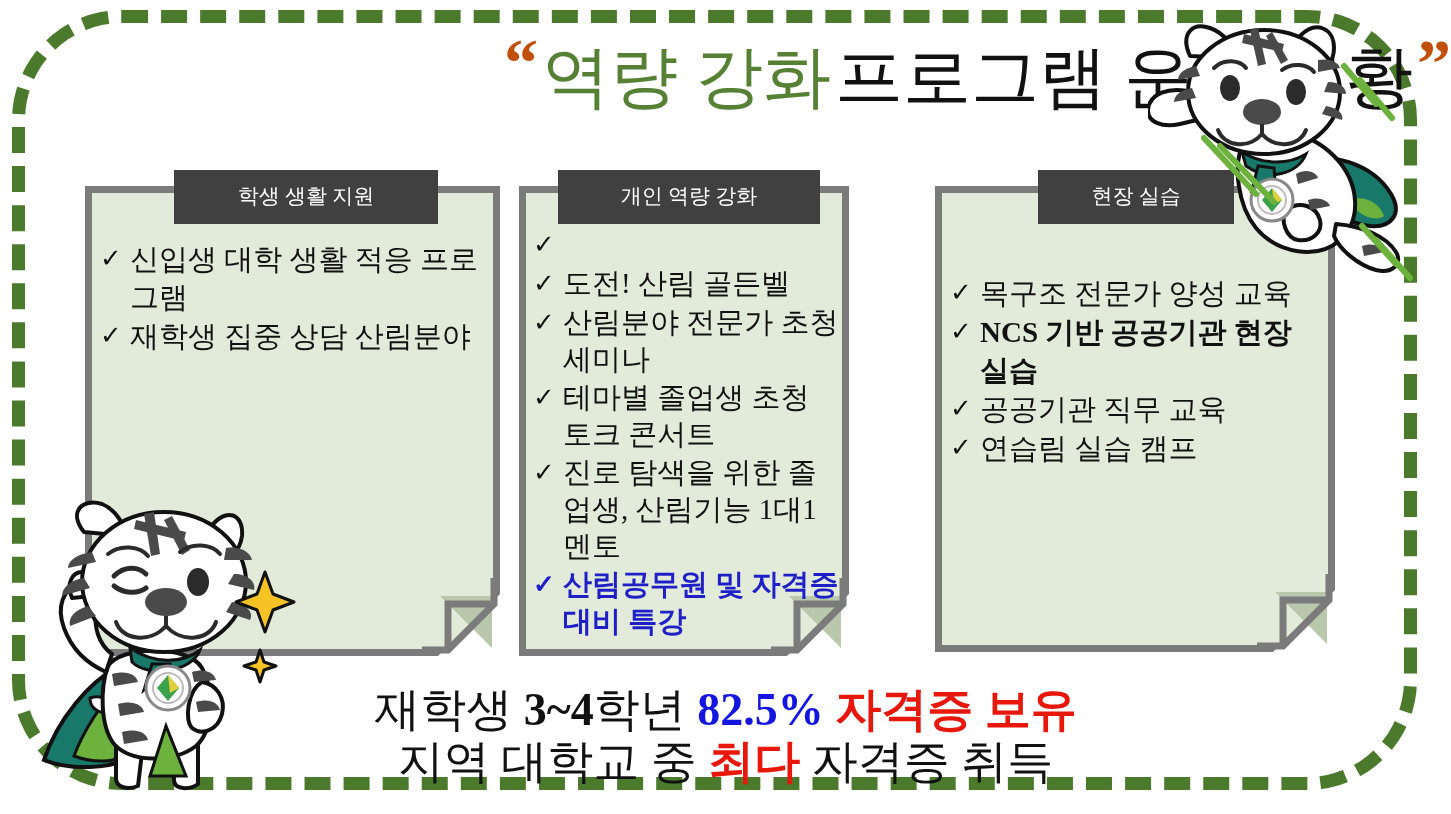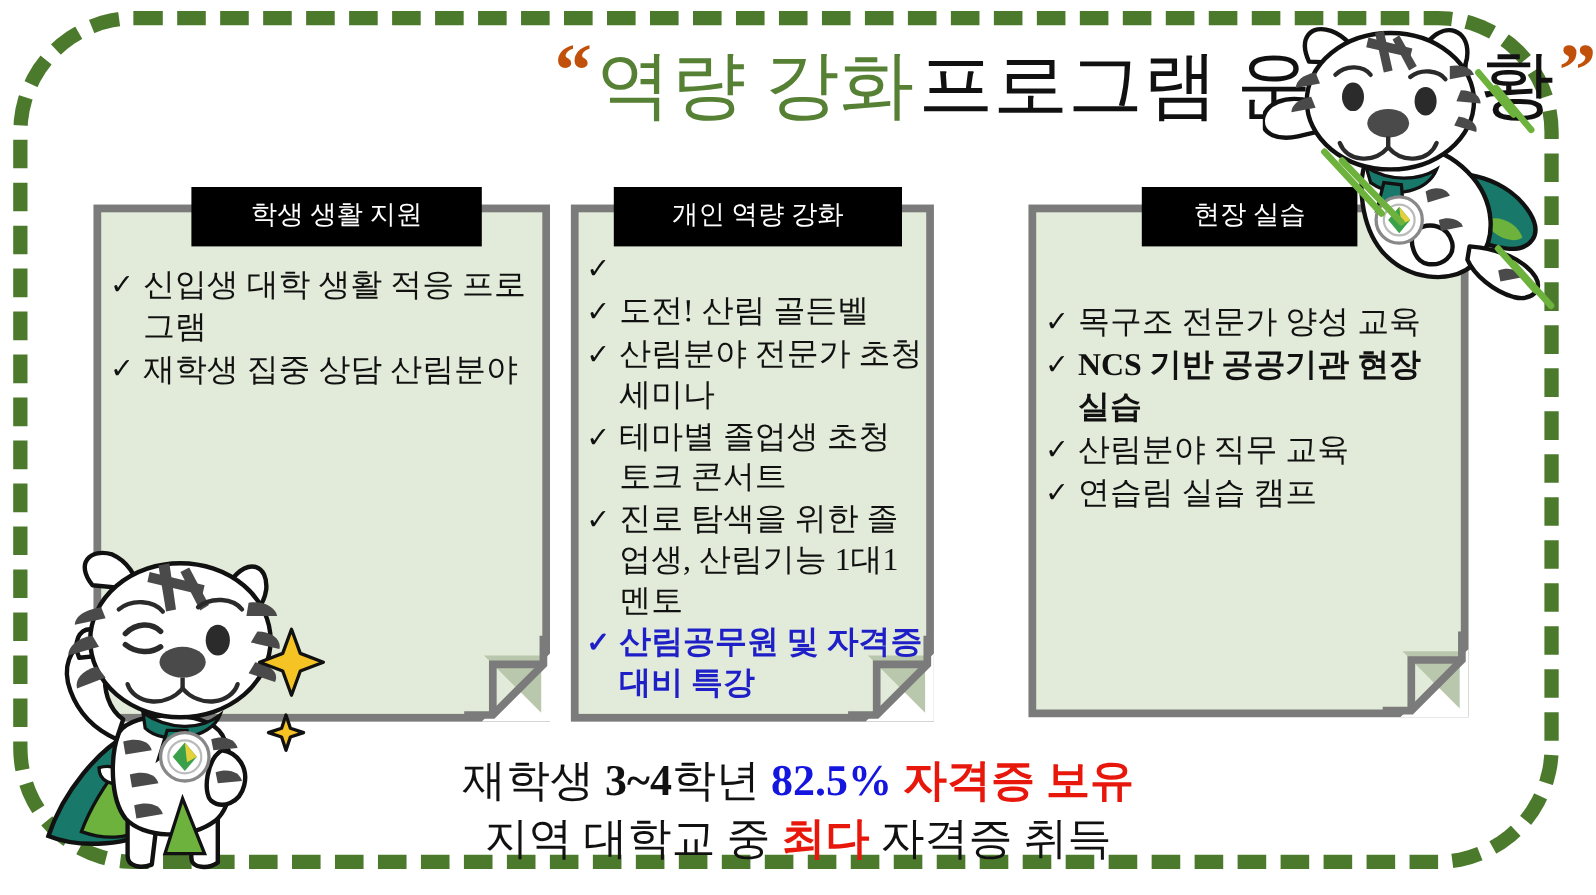--- a/index.html
+++ b/index.html
@@ -61,23 +61,23 @@
     border-top:52px solid #b9c8ac;
     z-index:5;
   }
   .fold-edge{
     position:absolute;right:-8px;bottom:-8px;
     width:86px;height:86px;z-index:6;pointer-events:none;
   }
 
   .card-tab{
     position:absolute;z-index:7;
-    background:#000000;
+    background:#404040;
     color:#ffffff;
-    font-size:24px;
+    font-size:21px;
     line-height:44px;
     padding:4px 16px 6px 16px;
     white-space:nowrap;
     text-align:center;
   }
 
   .list{
     position:absolute;left:18px;right:12px;
     z-index:6;
   }
@@ -100,21 +100,21 @@
   .li.blue .chk{color:#1f1fc8;}
   .li .ncs{font-weight:bold;}
   .li.tight{line-height:37px;}
 
   
   .footer{
     position:absolute;left:0;top:684px;width:1451px;
     text-align:center;z-index:6;
     white-space:nowrap;
   }
-  .footer div{font-size:40px;line-height:52px;color:#111111;text-align:center;}
+  .footer div{font-size:46px;line-height:52px;color:#111111;text-align:center;}
   .f-blue{color:#1515e0;font-weight:bold;}
   .f-red{color:#e8170b;font-weight:bold;}
   .f-bold{font-weight:bold;}
 
   
   .mascot{position:absolute;z-index:8;}
   #mascot-top{left:1148px;top:14px;}
   #mascot-bottom{left:20px;top:498px;}
 </style>
 </head>
@@ -205,21 +205,21 @@
     <div class="li">
       <span class="chk">✓</span>
       <span class="txt">목구조 전문가 양성 교육</span>
     </div>
     <div class="li">
       <span class="chk">✓</span>
       <span class="txt ncs">NCS 기반 공공기관 현장 실습</span>
     </div>
     <div class="li">
       <span class="chk">✓</span>
-      <span class="txt">산림분야 직무 교육</span>
+      <span class="txt">공공기관 직무 교육</span>
     </div>
     <div class="li">
       <span class="chk">✓</span>
       <span class="txt">연습림 실습 캠프</span>
     </div>
   </div>
 
   <div class="footer">
     <div>
       <span>재학생 </span><span class="f-bold">3~4</span><span>학년 </span><span class="f-blue">82.5%</span><span class="f-red"> 자격증 보유</span>

